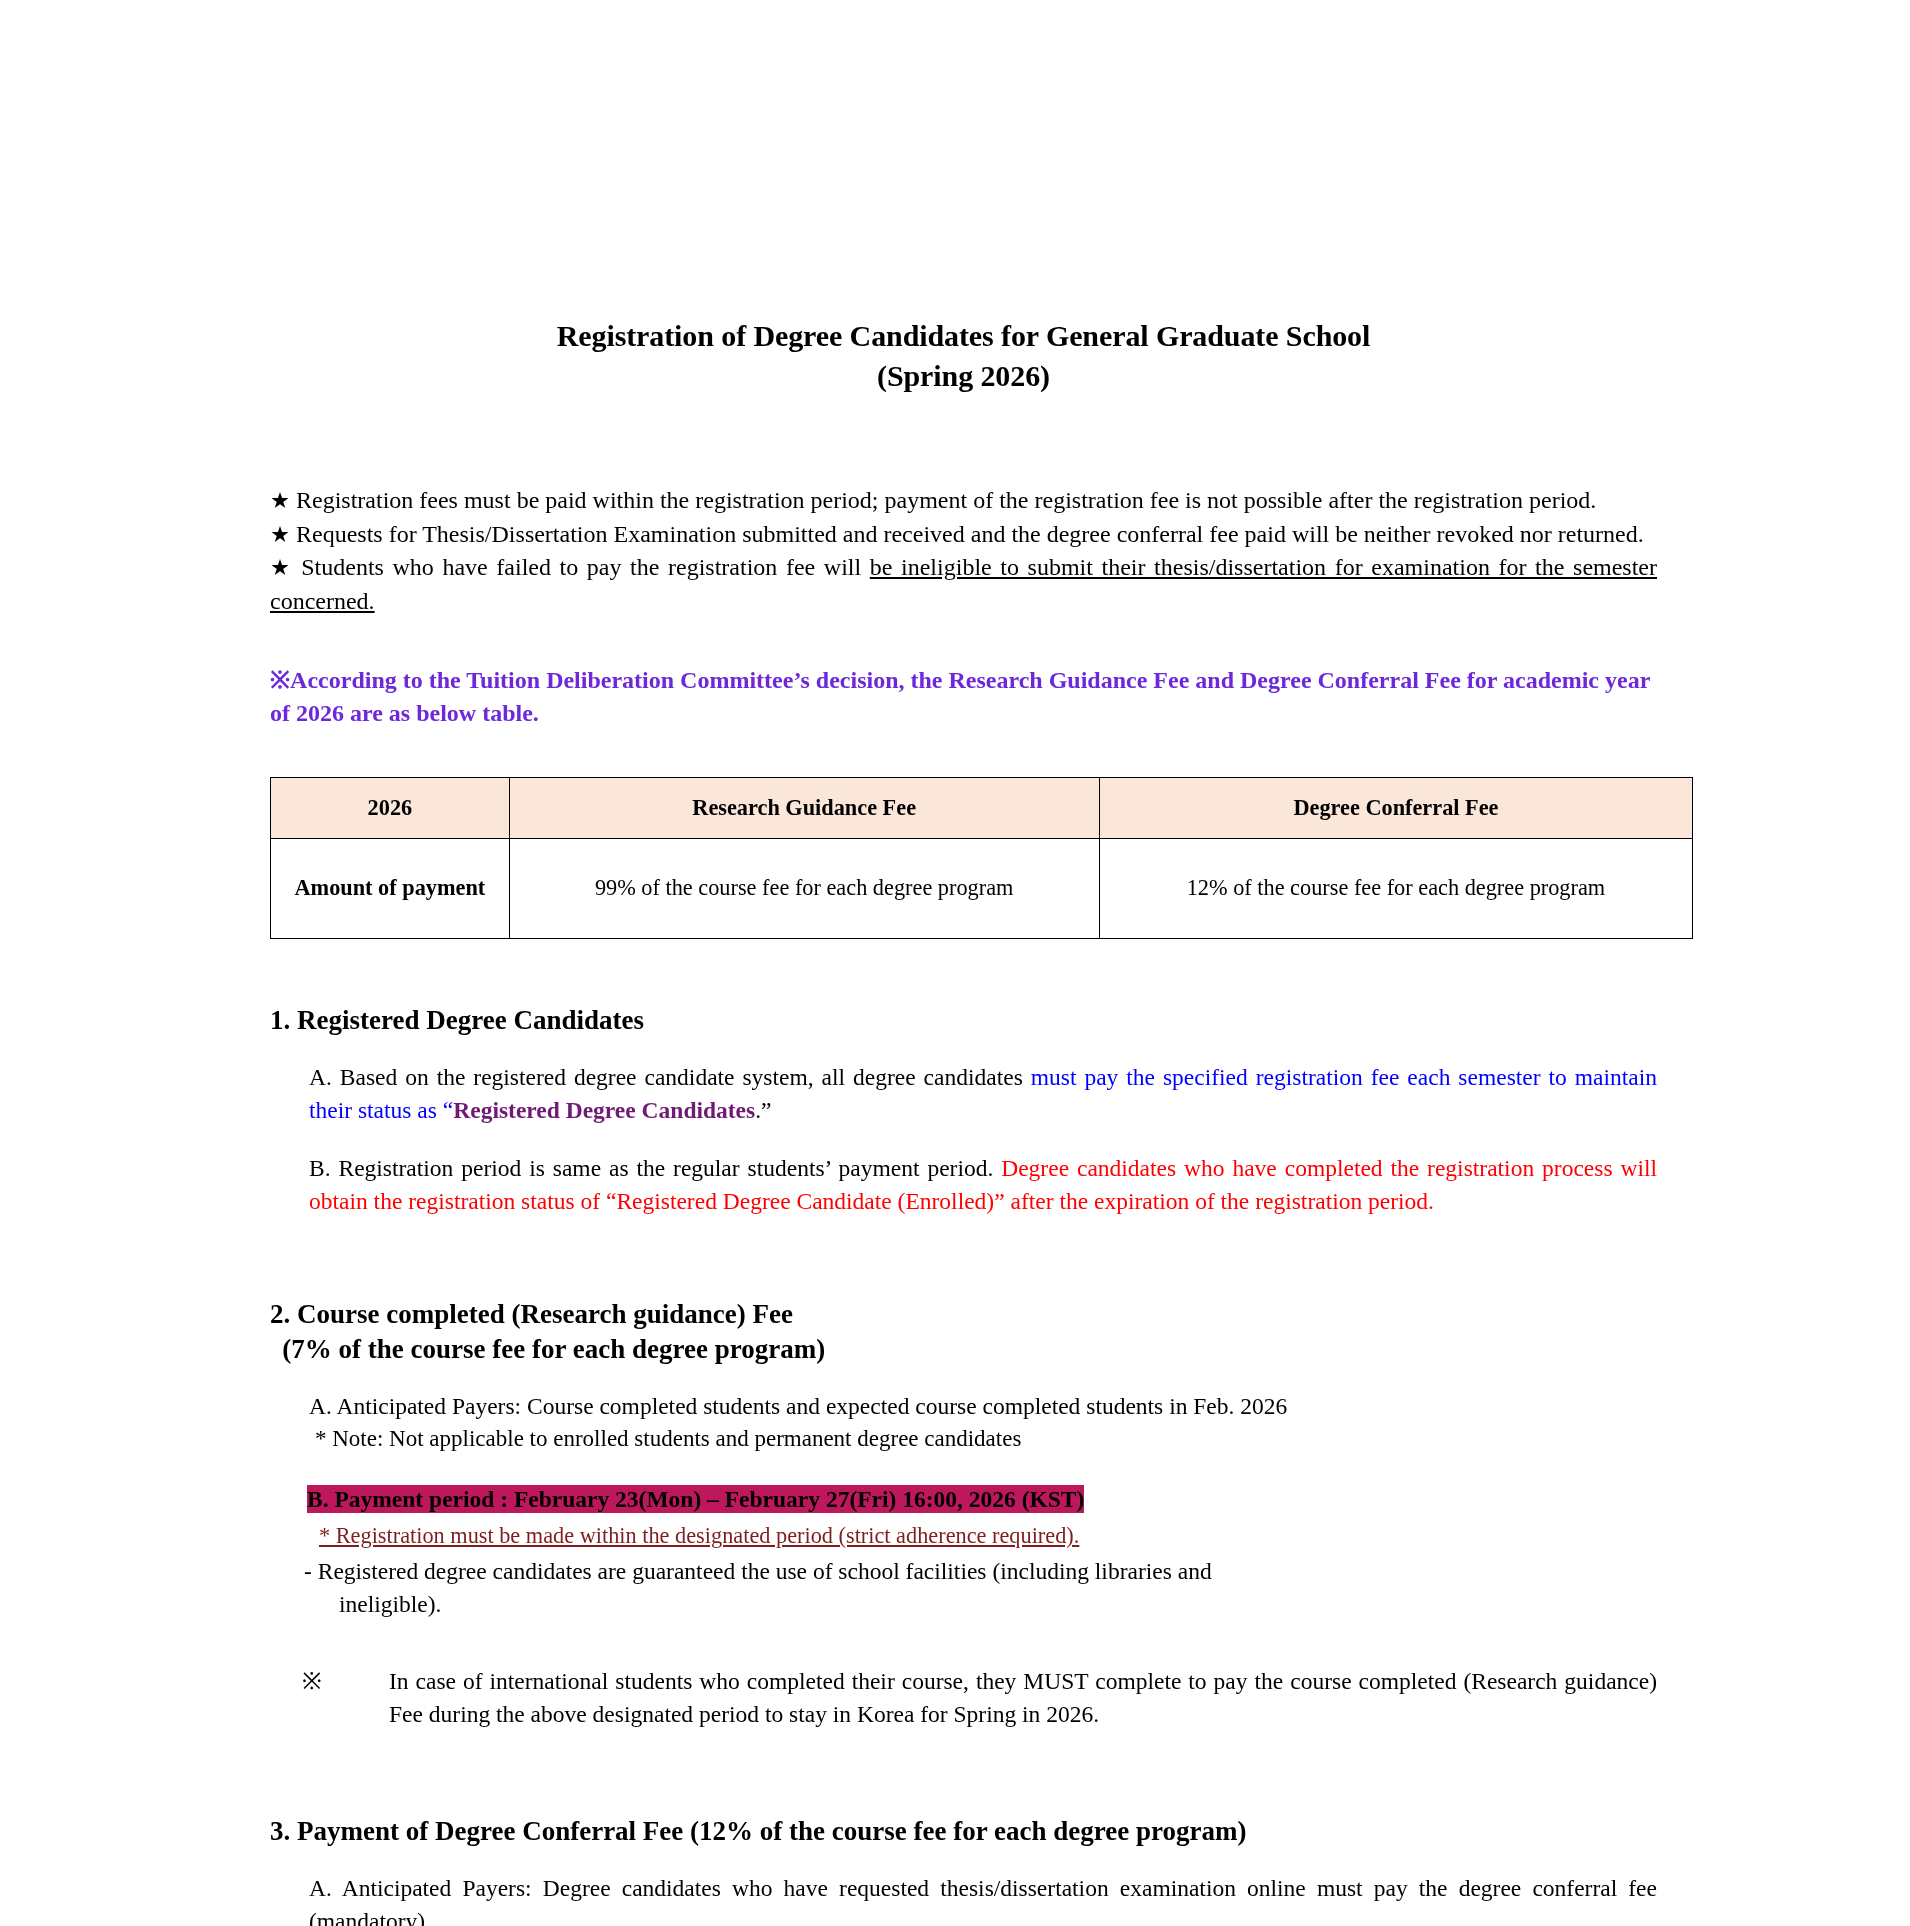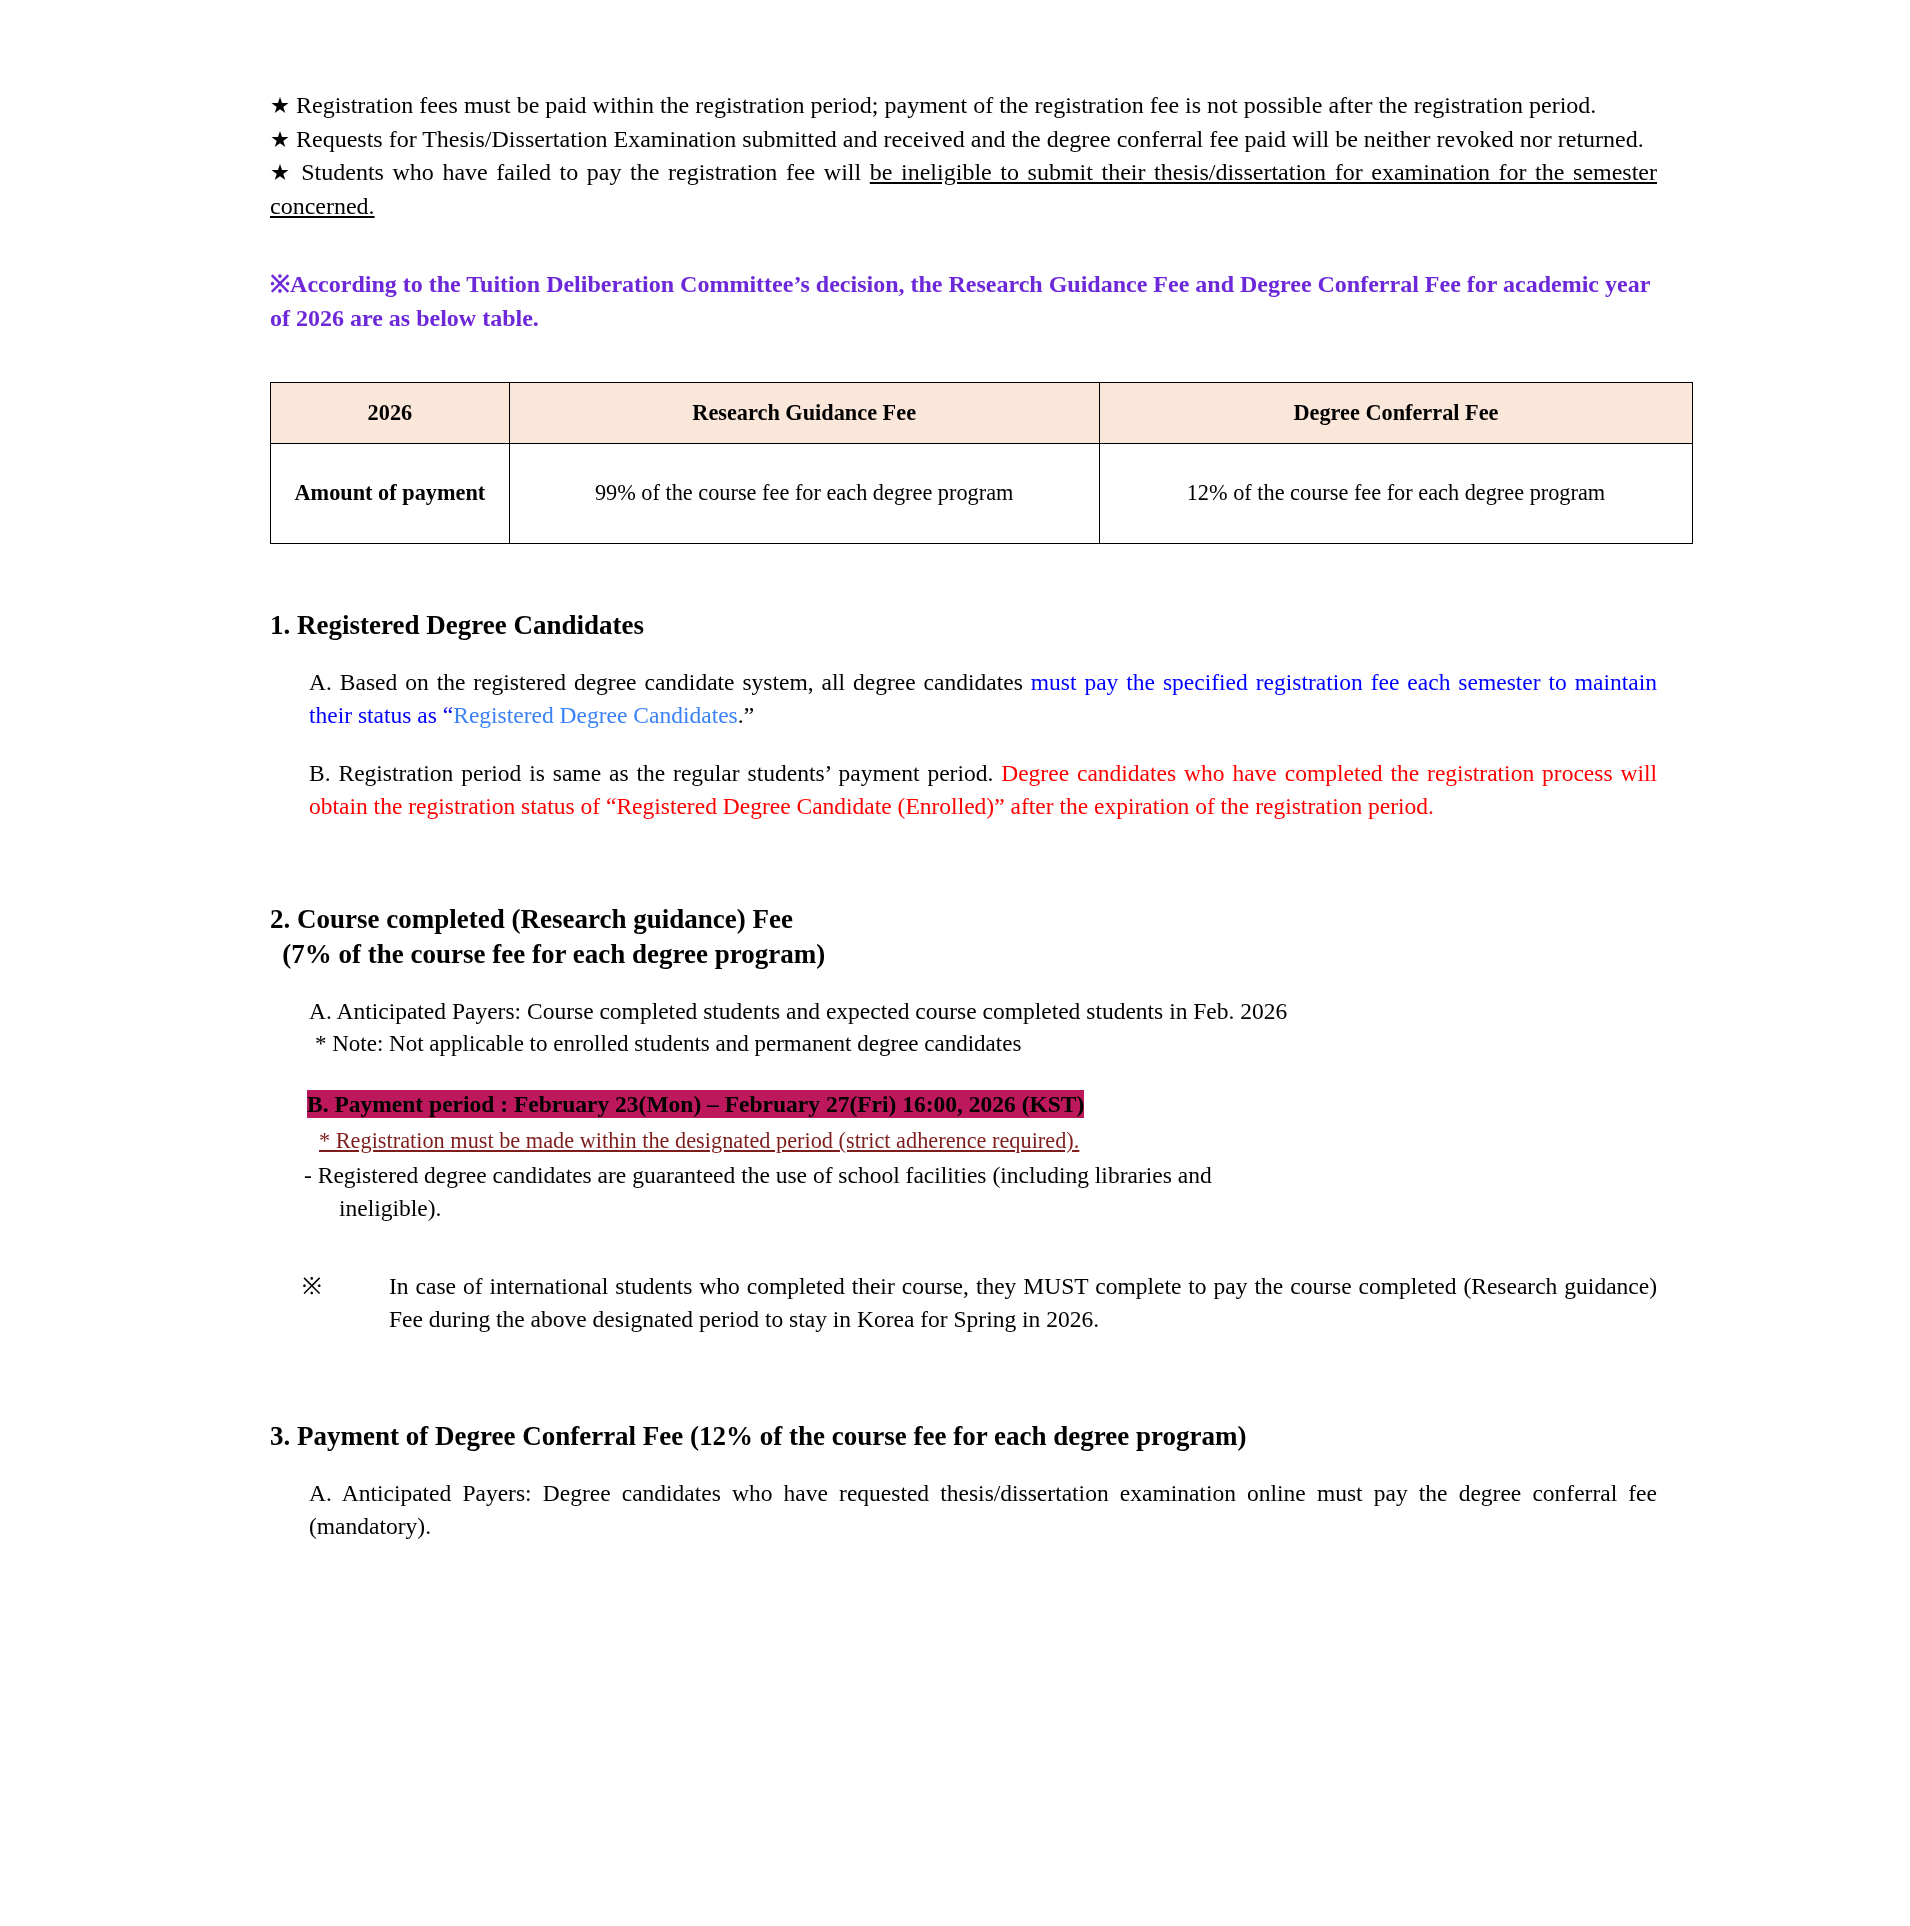--- a/index.html
+++ b/index.html
@@ -100,21 +100,21 @@
   .para {
     font-size: 23.5px;
     line-height: 1.40;
     text-align: justify;
     margin: 0;
   }
   .indent { margin-left: 39px; width: 1348px; }
   .gap-a { margin-top: 23px; }
   .gap-b { margin-top: 25.4px; }
   .blue { color: #0000ff; }
-  .blue-b { color: #3b82f6; font-weight: normal; }
+  .blue-b { color: #701a75; font-weight: bold; }
   .red { color: #ff0000; }
 
   .hl {
     background: #be185d;
     font-weight: bold;
     font-size: 23.5px;
     line-height: 1.42;
     display: inline;
     padding: 0.8px 0;
   }
@@ -153,20 +153,24 @@
   .ref-block .body { display: block; padding-left: 42px; }
 
   .noteline { margin-left: 45px; font-size: 23px; line-height: 1.40; }
 </style>
 </head>
 <body>
 
 <div class="page">
   <div class="content">
 
+    <div class="doc-title">
+      <span>Registration of Degree Candidates for General Graduate School</span>
+      <span class="line2">(Spring 2026)</span>
+    </div>
 
     <div class="bullets">
       <p>
         <span class="star">★</span>
         <span>Registration fees must be paid within the registration period; payment of the registration fee is not possible after the registration period.</span>
       </p>
       <p>
         <span class="star">★</span>
         <span>Requests for Thesis/Dissertation Examination submitted and received and the degree conferral fee paid will be neither revoked nor returned.</span>
       </p>

